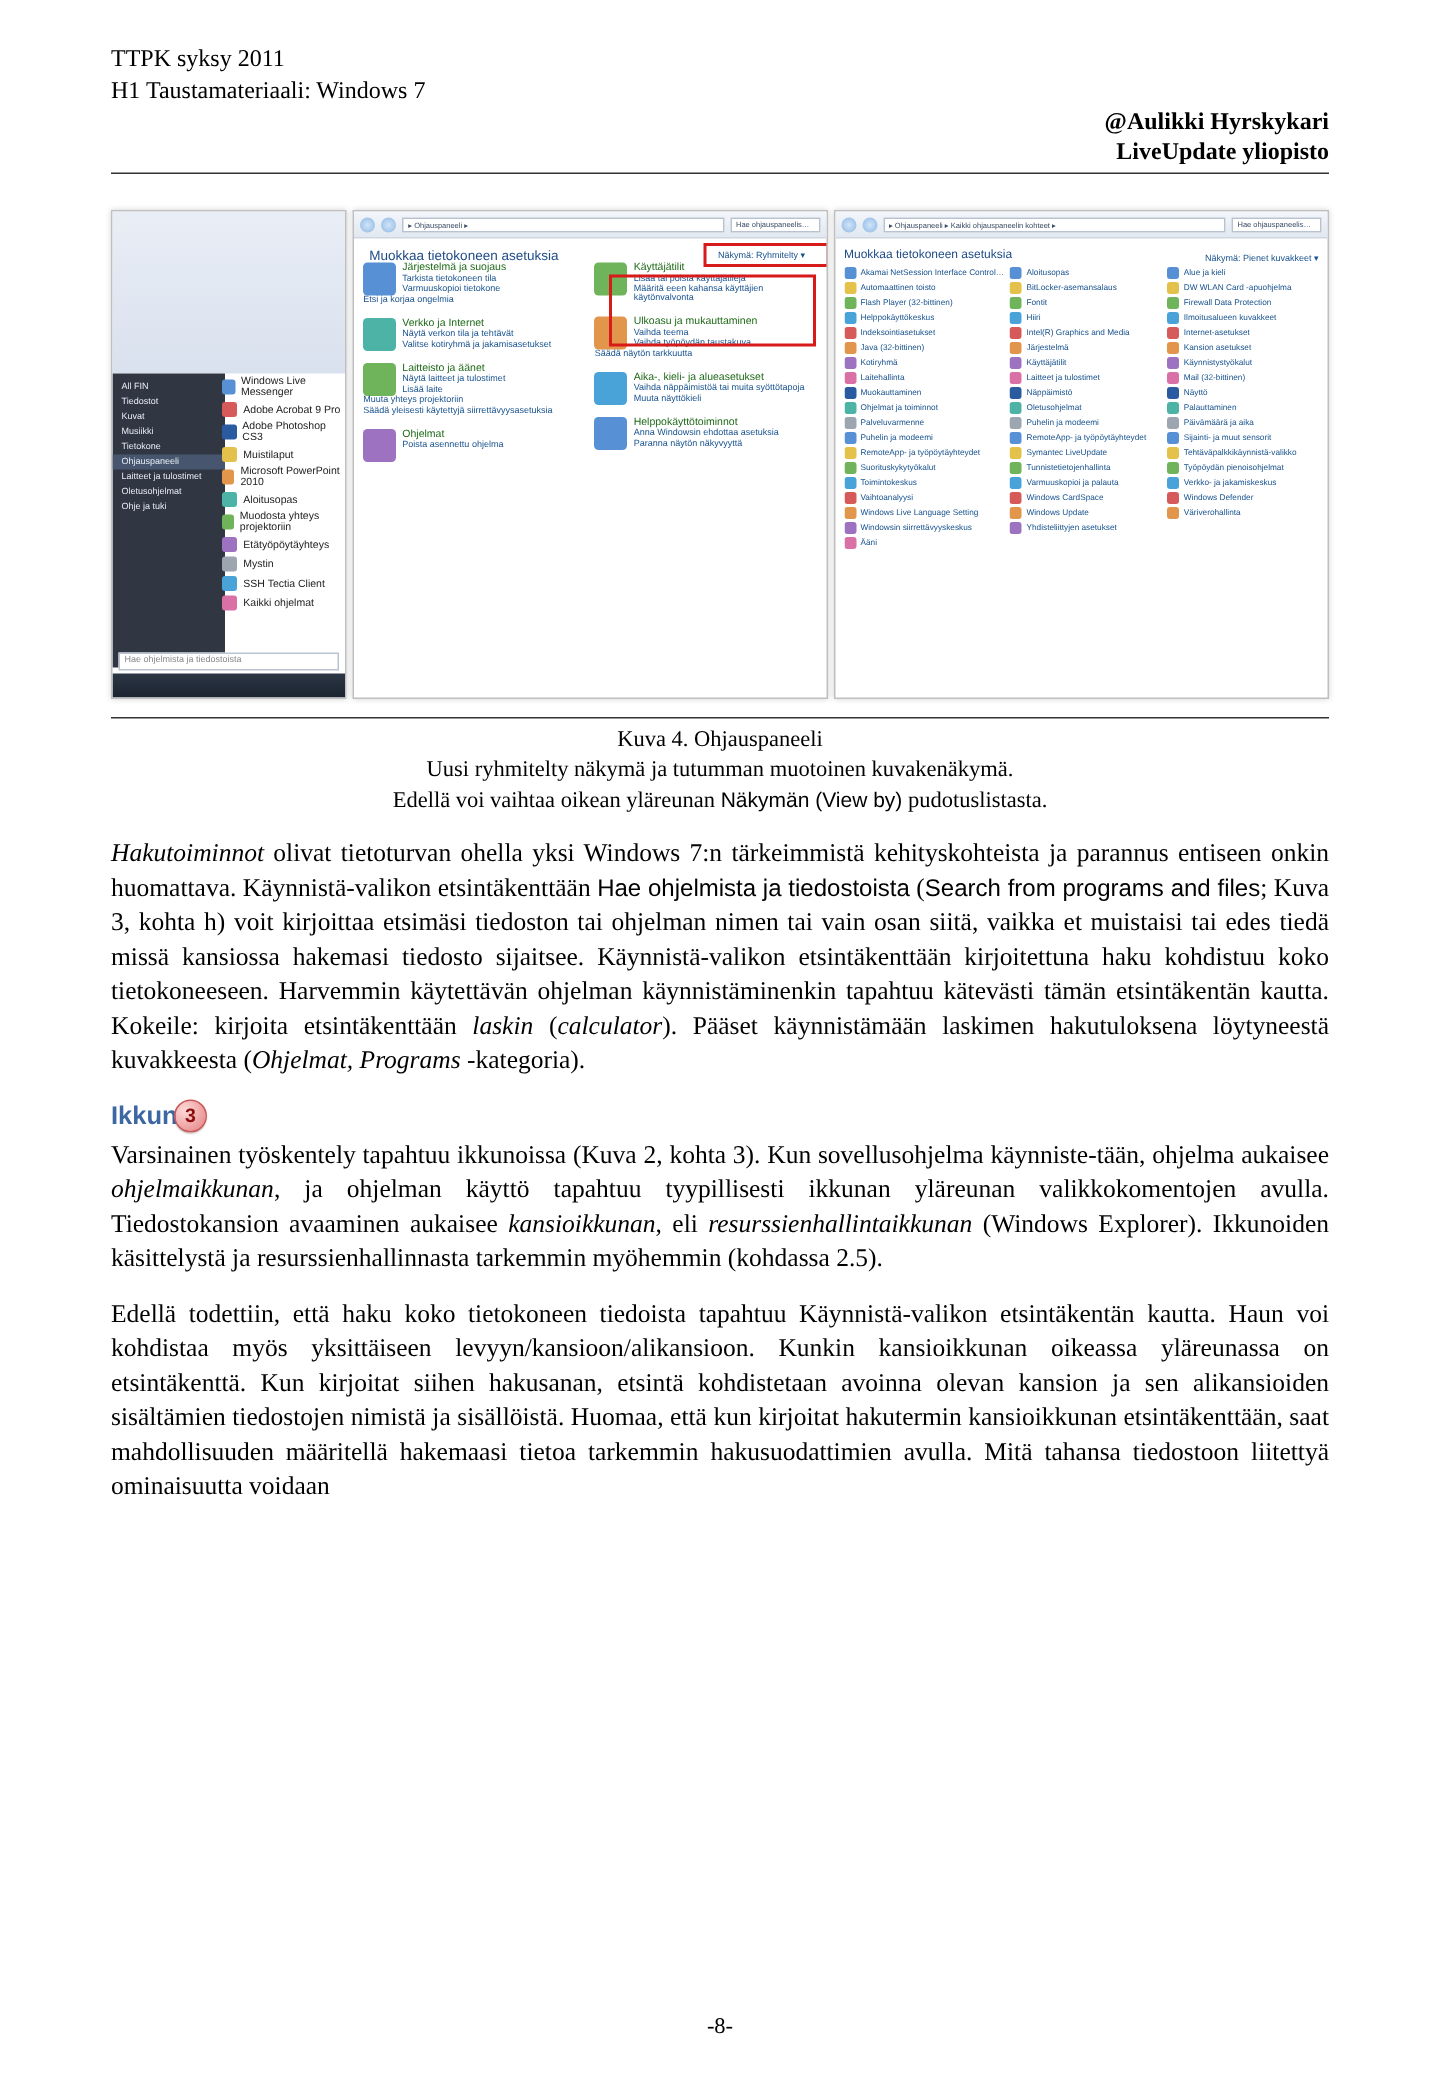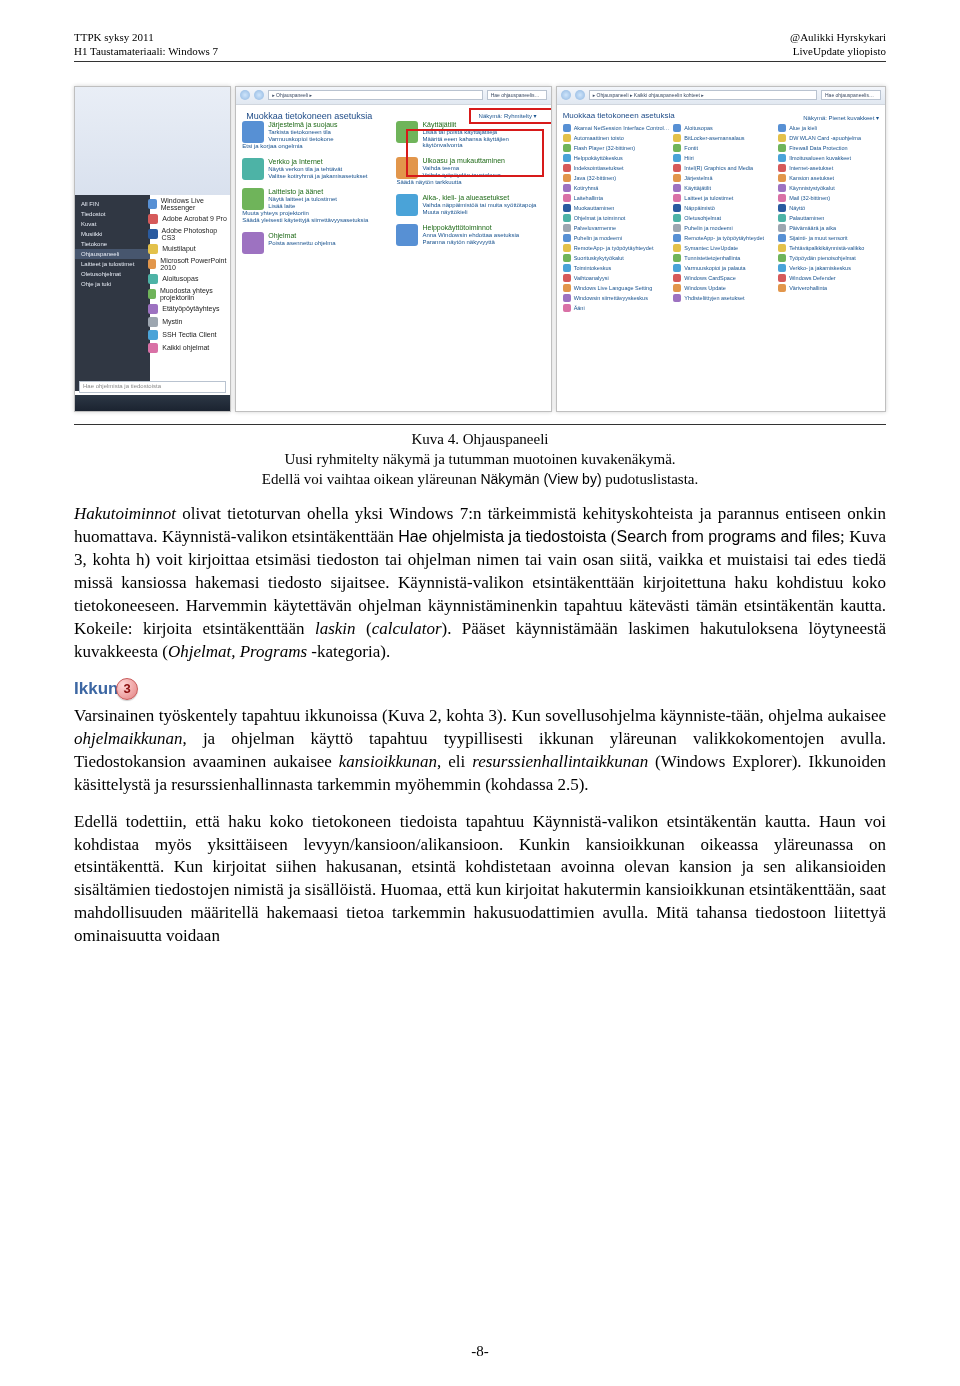--- a/index.html
+++ b/index.html
@@ -7,25 +7,26 @@
     font-family: "Times New Roman", Times, serif;
     background: #fff;
     color: #000;
     width: 960px;
     min-height: 1386px;
     position: relative;
     padding: 30px 74px 50px 74px;
   }
   .header-row {
     display: flex;
-    justify-content: space-between;
-    font-size: 11px;
+    justify-content: flex-end;
+    font-size: 16px;
     line-height: 1.3;
-  }
-  .header-right { text-align: right; }
+    flex-direction: column;
+  }
+  .header-right { text-align: right; font-weight: bold; }
   .header-line { border: none; border-top: 1px solid #333; margin-top: 2px; margin-bottom: 10px; }
 
   
   .figure-row {
     display: flex;
     gap: 4px;
     margin-top: 24px;
   }
   .shot {
     background: #fff;

